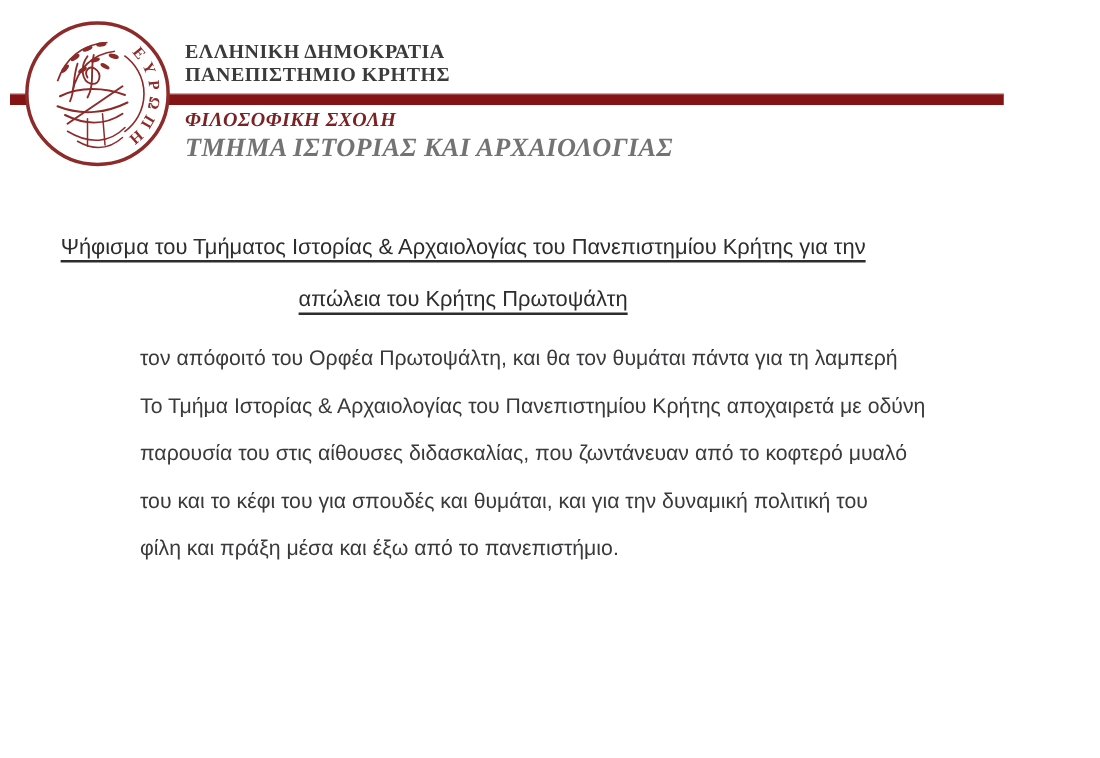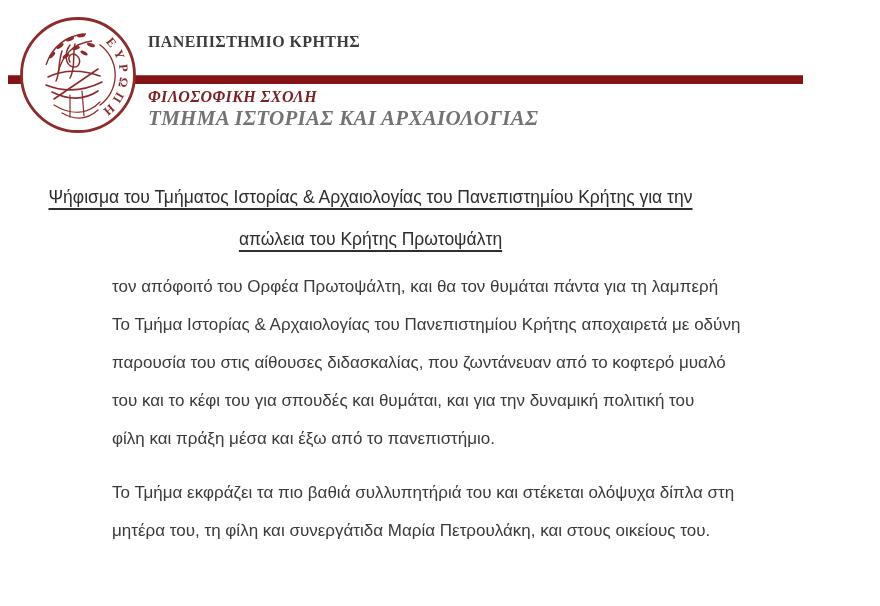--- a/index.html
+++ b/index.html
@@ -142,20 +142,21 @@
         </g>
 
         <path id="ringPath" d="M86.5,26.5 A44.5,44.5 0 0 1 86.5,93.5" fill="none"></path>
         <text font-family="Liberation Serif, DejaVu Serif, serif" font-size="12.5" font-weight="bold" fill="#8d2b2b" letter-spacing="4.5">
           <textPath href="#ringPath" startOffset="1">ΕΥΡΩΠΗ</textPath>
         </text>
       </svg>
     </div>
 
     <div class="hdr-top">
+      <div>ΕΛΛΗΝΙΚΗ ΔΗΜΟΚΡΑΤΙΑ</div>
       <div>ΠΑΝΕΠΙΣΤΗΜΙΟ ΚΡΗΤΗΣ</div>
     </div>
 
     <div class="hdr-bottom">
       <div class="school-line">ΦΙΛΟΣΟΦΙΚΗ ΣΧΟΛΗ</div>
       <div class="dept-line">ΤΜΗΜΑ ΙΣΤΟΡΙΑΣ ΚΑΙ ΑΡΧΑΙΟΛΟΓΙΑΣ</div>
     </div>
   </div>
 
   <div class="title-block">
@@ -164,19 +165,15 @@
   </div>
 
   <div class="body-block">
     <div class="para-1">
       <div class="body-line">τον απόφοιτό του Ορφέα Πρωτοψάλτη, και θα τον θυμάται πάντα για τη λαμπερή</div>
       <div class="body-line">Το Τμήμα Ιστορίας &amp; Αρχαιολογίας του Πανεπιστημίου Κρήτης αποχαιρετά με οδύνη</div>
       <div class="body-line">παρουσία του στις αίθουσες διδασκαλίας, που ζωντάνευαν από το κοφτερό μυαλό</div>
       <div class="body-line">του και το κέφι του για σπουδές και θυμάται, και για την δυναμική πολιτική του</div>
       <div class="body-line">φίλη και πράξη μέσα και έξω από το πανεπιστήμιο.</div>
     </div>
-    <div class="para-2">
-      <div class="body-line">Το Τμήμα εκφράζει τα πιο βαθιά συλλυπητήριά του και στέκεται ολόψυχα δίπλα στη</div>
-      <div class="body-line">μητέρα του, τη φίλη και συνεργάτιδα Μαρία Πετρουλάκη, και στους οικείους του.</div>
-    </div>
   </div>
 
 </div>
 
 </body></html>

